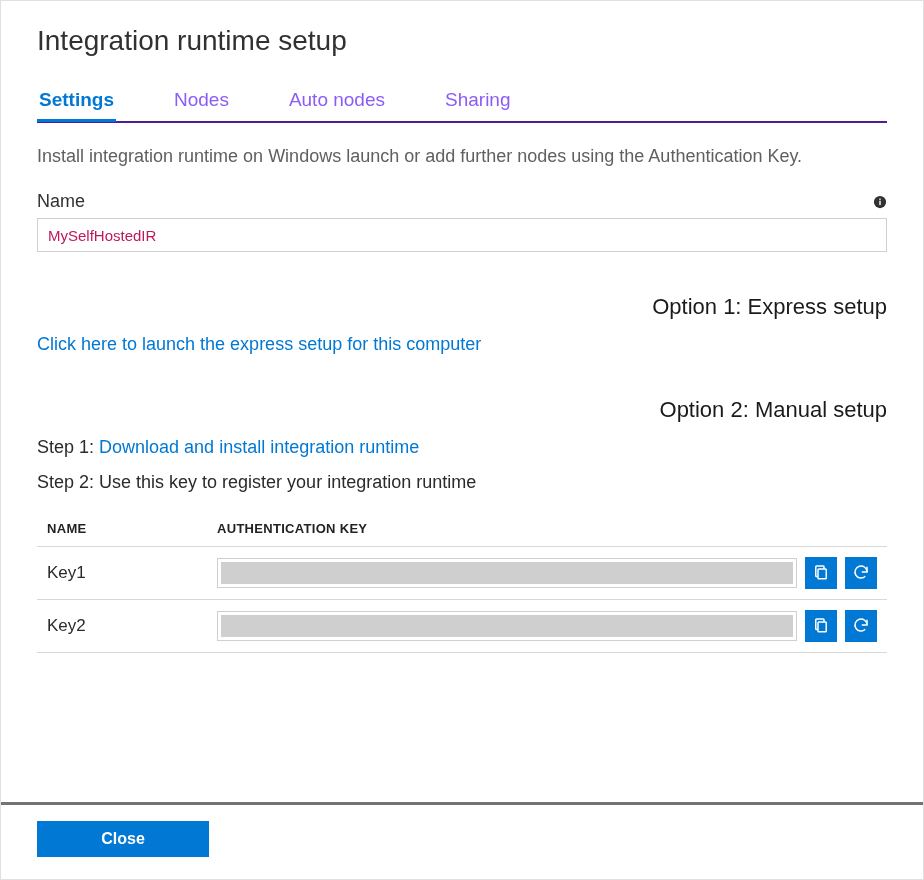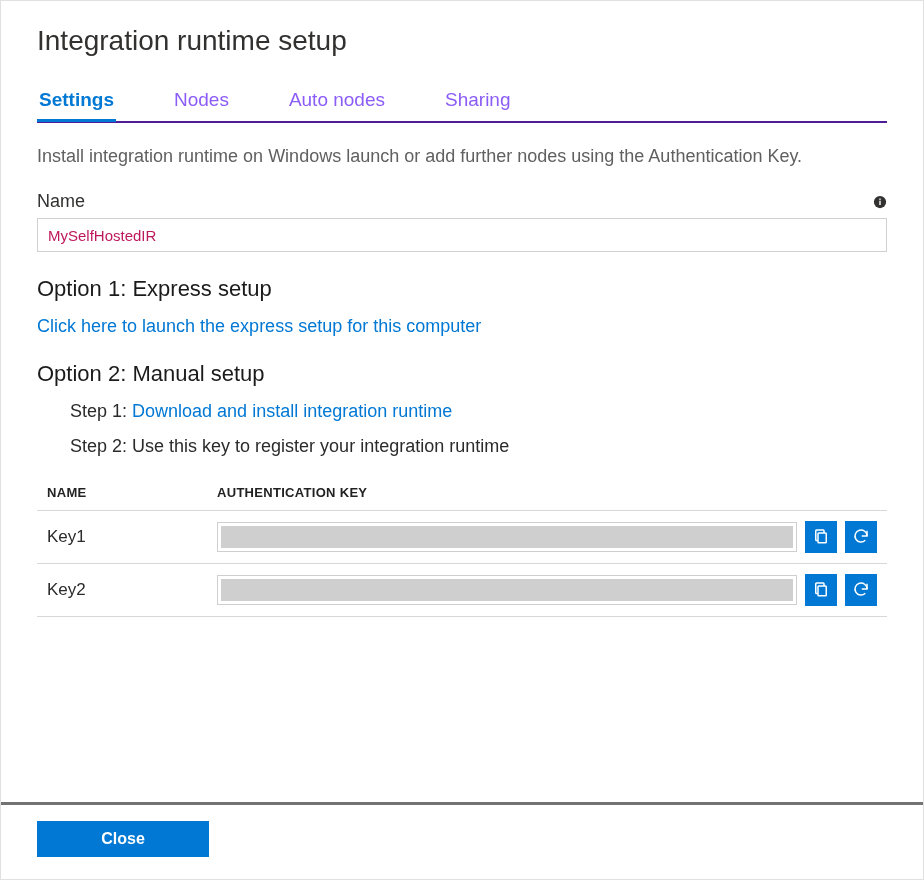--- a/index.html
+++ b/index.html
@@ -76,35 +76,35 @@
     border: 1px solid #d0d0d0;
     padding: 6px 10px;
     font-size: 15px;
     color: #be185d;
     background: #ffffff;
   }
   .section-heading {
     font-size: 22px;
     font-weight: 500;
     color: #1b1b1b;
-    margin-top: 24px;
+    margin-top: 42px;
     margin-bottom: 14px;
+    text-align: right;
   }
   .link {
     color: #0078d4;
     font-size: 18px;
     cursor: pointer;
     text-decoration: none;
   }
   .step {
     font-size: 18px;
     color: #2b2b2b;
     margin-top: 14px;
     margin-bottom: 10px;
-    margin-left: 33px;
   }
   .step .link { font-size: 18px; }
   .keys-table {
     width: 100%;
     margin-top: 20px;
     border-collapse: collapse;
   }
   .keys-table th {
     text-align: left;
     font-size: 13px;

